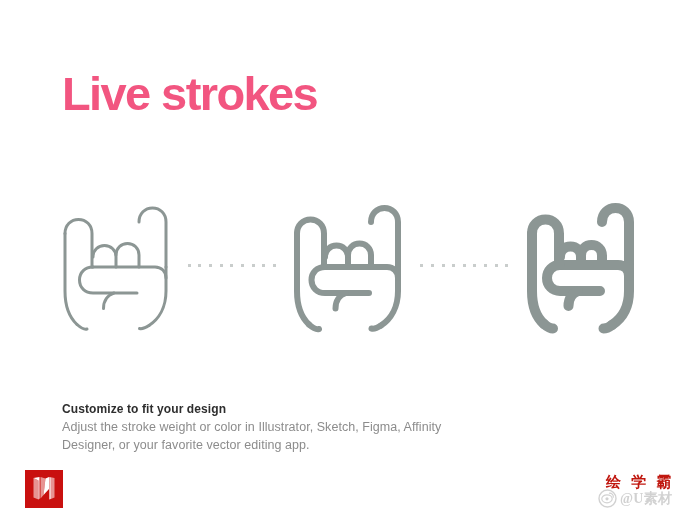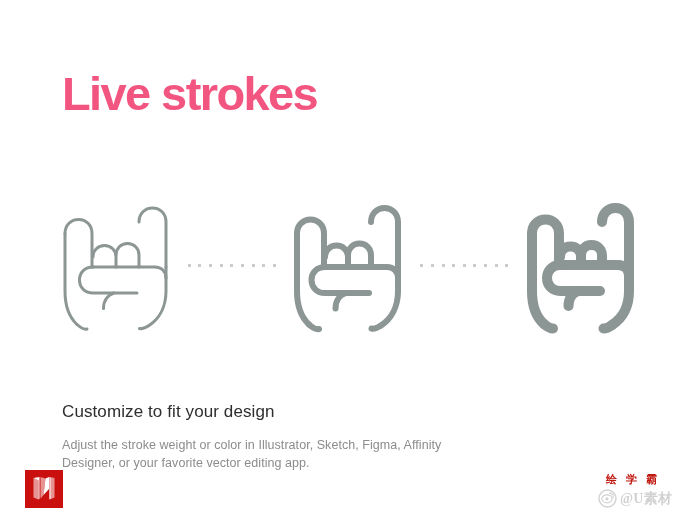--- a/index.html
+++ b/index.html
@@ -69,28 +69,28 @@
   }
 
   
   #caption {
     position: absolute;
     left: 62px;
     top: 401px;
     width: 430px;
   }
   #caption-title {
-    font-size: 17px;
-    font-weight: normal;
+    font-size: 12px;
+    font-weight: bold;
     color: #2e2e2e;
     line-height: 1.35;
     letter-spacing: 0.1px;
   }
   #caption-body {
-    margin-top: 12px;
+    margin-top: 1px;
     font-size: 12.5px;
     font-weight: normal;
     color: #8c8c8c;
     line-height: 1.45;
     letter-spacing: 0.05px;
   }
 
   
   #footer-logo {
     position: absolute;
@@ -103,21 +103,21 @@
     align-items: center;
     justify-content: center;
   }
   #footer-logo svg { display: block; }
 
   
   #wm-cn {
     position: absolute;
     left: 562px;
     top: 474px;
-    font-size: 11px;
+    font-size: 15px;
     font-weight: bold;
     color: #c0170f;
     letter-spacing: 3px;
     white-space: nowrap;
     line-height: 1;
     padding-left: 44px;
   }
   #wm-weibo {
     position: absolute;
     left: 598px;

